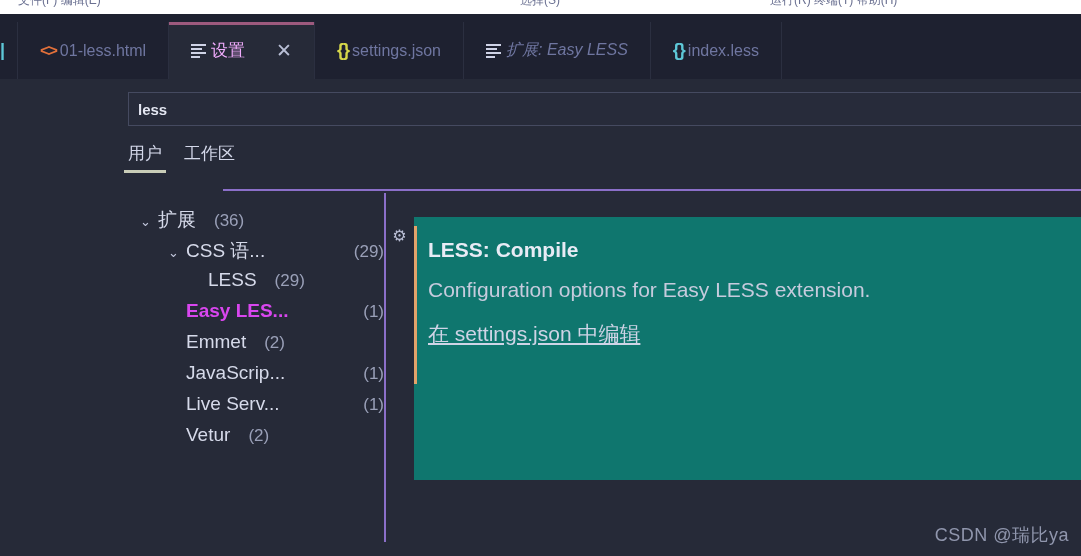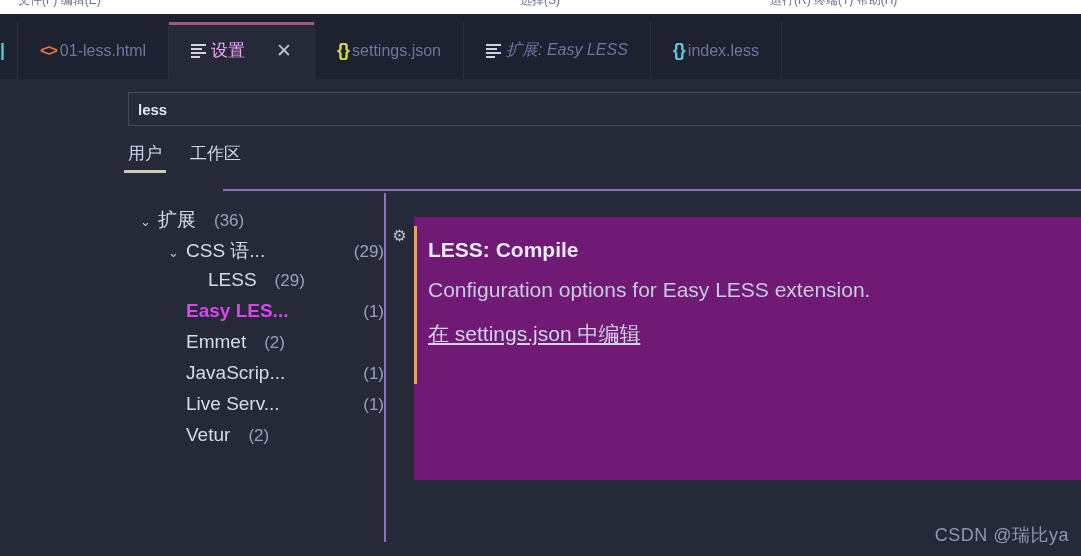--- a/index.html
+++ b/index.html
@@ -133,21 +133,21 @@
     font-weight: bold;
     padding: 0 9px;
     outline: none;
     font-family: inherit;
   }
 
   .scope-tabs {
     position: absolute;
     top: 60px; left: 128px;
     display: flex;
-    gap: 28px;
+    gap: 22px;
     align-items: flex-end;
     height: 34px;
   }
   .scope-tab {
     position: relative;
     color: #d4d8ea;
     font-size: 17px;
     padding-bottom: 8px;
     cursor: pointer;
   }
@@ -216,21 +216,21 @@
     font-size: 16px;
     line-height: 17px;
     text-align: center;
   }
 
   .setting-item {
     position: absolute;
     top: 138px; left: 414px;
     width: 667px;
     height: 263px;
-    background: #701a75;
+    background: #0f766e;
     padding: 19px 0 0 14px;
   }
   .setting-item::before {
     content: "";
     position: absolute;
     left: 0; top: 9px;
     width: 3px; height: 158px;
     background: #e2a36a;
   }
   .setting-title {

